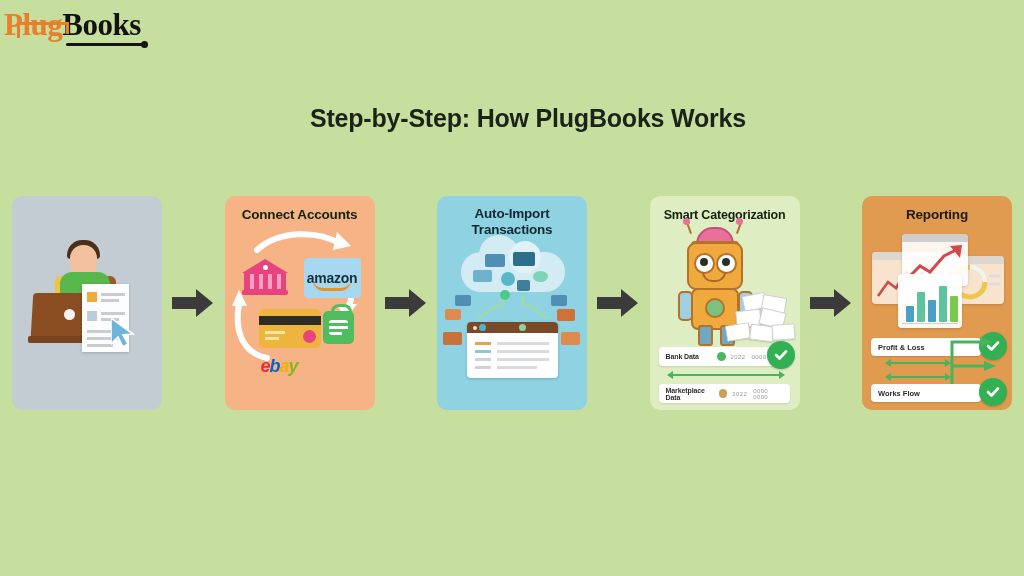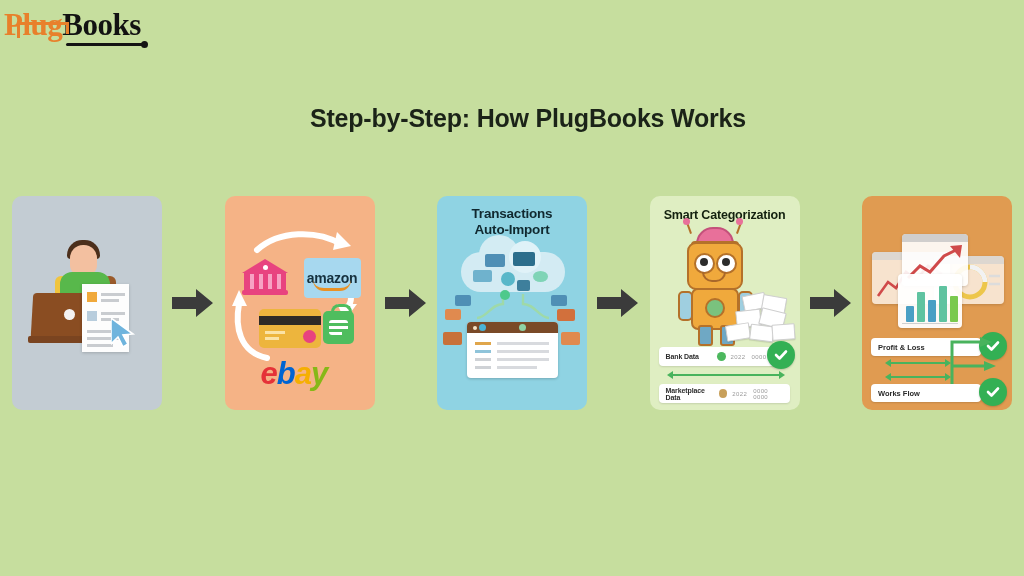--- a/index.html
+++ b/index.html
@@ -323,21 +323,21 @@
     width: 19px; height: 15px;
     border-radius: 3px;
     background:
       linear-gradient(#fff,#fff) 0 0/19px 3px no-repeat,
       linear-gradient(#fff,#fff) 0 6px/19px 3px no-repeat,
       linear-gradient(#fff,#fff) 0 12px/13px 3px no-repeat;
   }
   .ebay {
     position: absolute;
     left: 36px; top: 160px;
-    font-size: 31px;
+    font-size: 18px;
     font-weight: 700;
     font-style: italic;
     letter-spacing: -1px;
   }
   .ebay span:nth-child(1) { color: #e53238; }
   .ebay span:nth-child(2) { color: #0064d2; }
   .ebay span:nth-child(3) { color: #f5af02; }
   .ebay span:nth-child(4) { color: #86b817; }
   .white-arrow { position: absolute; }
 
@@ -657,20 +657,21 @@
     </div>
   </div>
 
   <div class="arrow">
     <svg width="42" height="30" viewBox="0 0 42 30">
       <polygon points="0,9 24,9 24,1 41,15 24,29 24,21 0,21" fill="#3b3b3b"></polygon>
     </svg>
   </div>
 
   <div class="card card-connect">
+    <div class="card-title">Connect Accounts</div>
 
     <svg class="white-arrow" style="left:28px;top:32px;" width="100" height="34" viewBox="0 0 100 34">
       <path d="M4 22 C 26 2, 64 2, 88 16" stroke="#ffffff" stroke-width="6" fill="none" stroke-linecap="round"></path>
       <polygon points="84,4 98,18 80,22" fill="#ffffff"></polygon>
     </svg>
     <svg class="white-arrow" style="left:104px;top:86px;" width="34" height="42" viewBox="0 0 34 42">
       <path d="M12 4 C 24 12, 24 18, 18 26" stroke="#ffffff" stroke-width="6" fill="none" stroke-linecap="round"></path>
       <polygon points="8,22 28,22 16,38" fill="#ffffff"></polygon>
     </svg>
     <svg class="white-arrow" style="left:6px;top:90px;" width="42" height="80" viewBox="0 0 42 80">
@@ -711,22 +712,22 @@
   </div>
 
   <div class="arrow">
     <svg width="42" height="30" viewBox="0 0 42 30">
       <polygon points="0,9 24,9 24,1 41,15 24,29 24,21 0,21" fill="#3b3b3b"></polygon>
     </svg>
   </div>
 
   <div class="card card-import">
     <div class="card-title">
+      <div>Auto-Import</div>
       <div>Transactions</div>
-      <div>Auto-Import</div>
     </div>
 
     <div class="cloud"></div>
     <div class="mini-card" style="left:48px;top:58px;width:20px;height:13px;background:#4f8fb5;"></div>
     <div class="mini-card" style="left:76px;top:56px;width:22px;height:14px;background:#2c6e8c;"></div>
     <div class="mini-card" style="left:36px;top:74px;width:19px;height:12px;background:#6fb2cd;"></div>
     <div class="mini-card" style="left:96px;top:75px;width:15px;height:11px;background:#7fd4b6;border-radius:50%;"></div>
     <div class="mini-card" style="left:64px;top:76px;width:14px;height:14px;background:#59b7c9;border-radius:50%;"></div>
     <div class="mini-card" style="left:80px;top:84px;width:13px;height:11px;background:#3e7f9c;"></div>
 
@@ -820,20 +821,21 @@
     </div>
   </div>
 
   <div class="arrow">
     <svg width="42" height="30" viewBox="0 0 42 30">
       <polygon points="0,9 24,9 24,1 41,15 24,29 24,21 0,21" fill="#3b3b3b"></polygon>
     </svg>
   </div>
 
   <div class="card card-report">
+    <div class="card-title">Reporting</div>
 
     <div class="panel" style="left:10px;top:56px;width:78px;height:52px;">
       <div class="panel-bar"></div>
       <svg width="78" height="44" viewBox="0 0 78 44" style="position:absolute;top:8px;left:0;">
         <polyline points="6,36 16,22 24,28 34,12 44,20 56,6 70,14" stroke="#d04a4a" stroke-width="2.6" fill="none"></polyline>
       </svg>
     </div>
 
     <div class="panel" style="left:72px;top:60px;width:70px;height:48px;">
       <div class="panel-bar"></div>

